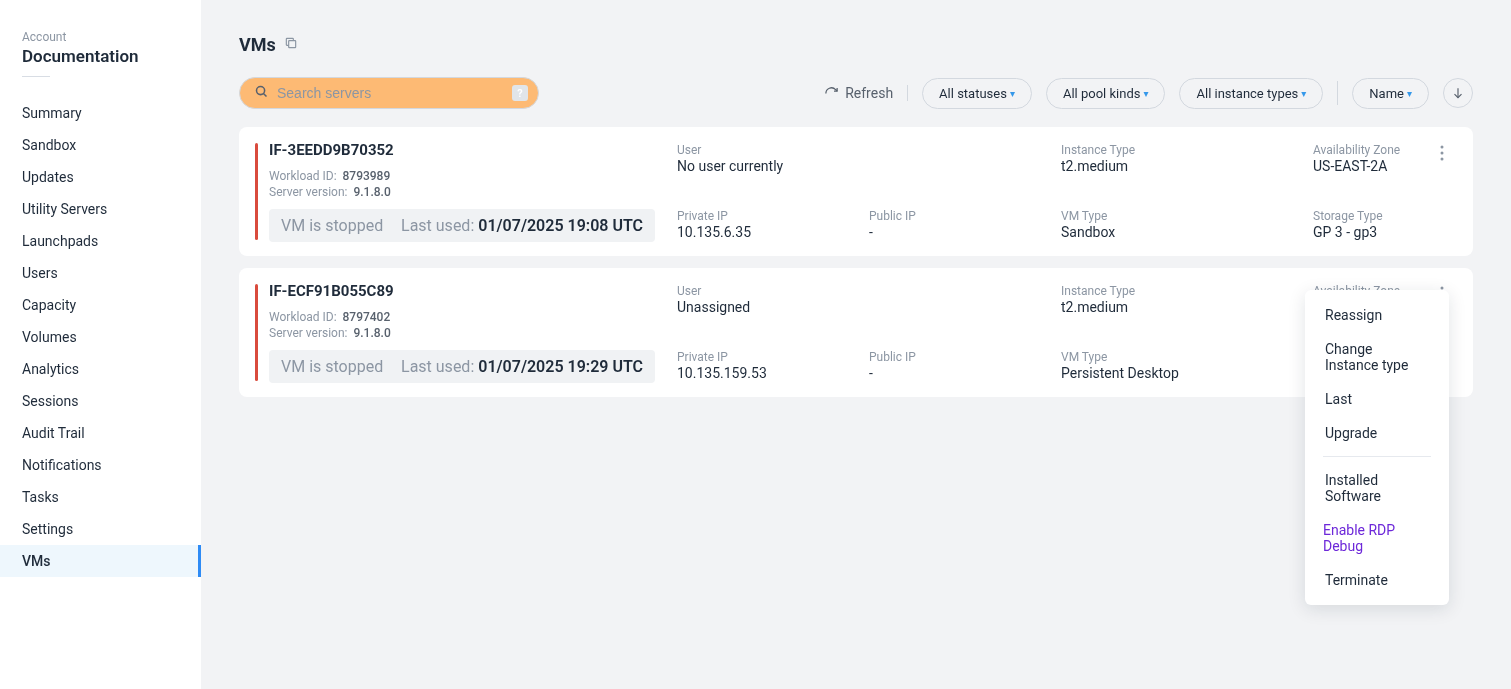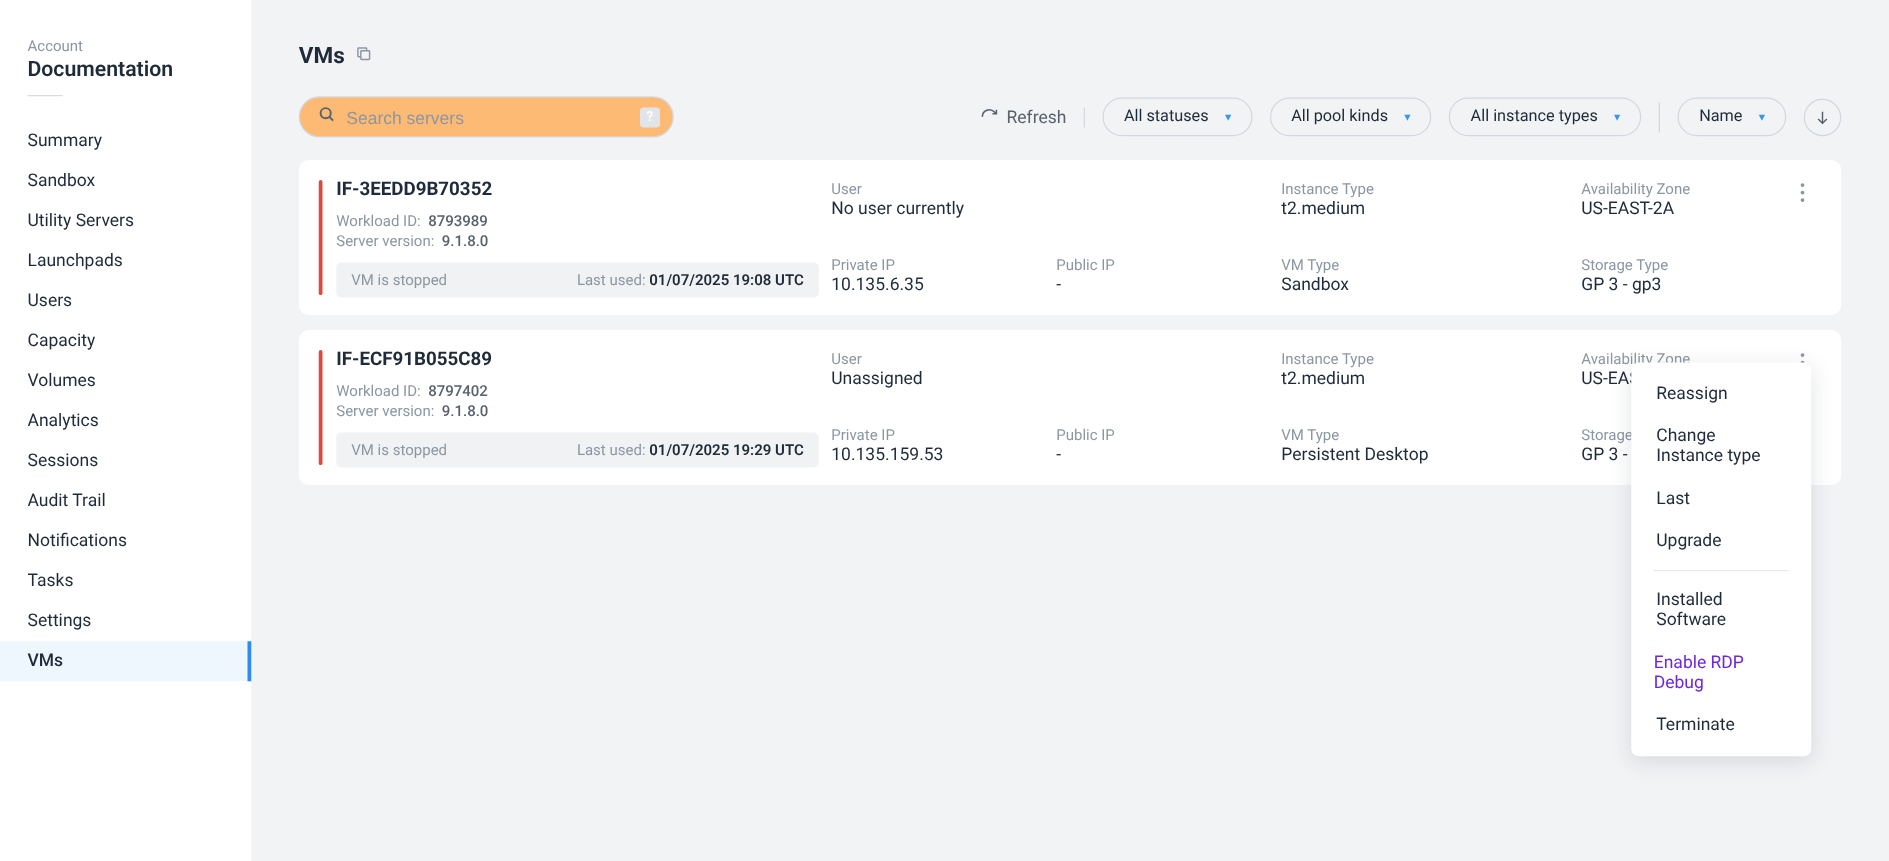--- a/index.html
+++ b/index.html
@@ -130,21 +130,21 @@
     gap: 6px;
     color: #58616d;
     font-size: 14px;
     cursor: pointer;
     padding-right: 14px;
     border-right: 1px solid #d3d8df;
   }
   .pill {
     display: inline-flex;
     align-items: center;
-    gap: 13px;
+    gap: 3px;
     border: 1px solid #d3d8df;
     border-radius: 18px;
     background: #f2f3f5;
     padding: 7px 16px;
     font-size: 13px;
     color: #1f2b3a;
     cursor: pointer;
     text-align: right;
   }
   .pill .chev { color: #3598ea; font-size: 10px; }
@@ -166,21 +166,21 @@
     background: #d3d8df;
   }
   
   .card {
     background: #fff;
     border-radius: 8px;
     padding: 14px 16px 14px 16px;
     margin-bottom: 12px;
     display: grid;
     grid-template-columns: 400px 170px 170px 230px 1fr 30px;
-    column-gap: 10px;
+    column-gap: 22px;
     position: relative;
   }
   .card-left {
     position: relative;
     padding-left: 14px;
   }
   .card-left::before {
     content: "";
     position: absolute;
     left: 0;
@@ -203,21 +203,21 @@
   }
   .meta-line .val { color: #58616d; font-weight: 500; }
   .status-bar {
     margin-top: 10px;
     background: #f0f2f4;
     border-radius: 4px;
     padding: 7px 12px;
     display: flex;
     align-items: center;
     justify-content: space-between;
-    font-size: 12px;
+    font-size: 16px;
     color: #8c96a3;
   }
   .status-bar .last-val { color: #1f2b3a; font-weight: 600; }
   .col {
     display: flex;
     flex-direction: column;
     justify-content: space-between;
     padding-top: 2px;
     padding-bottom: 2px;
   }
@@ -270,20 +270,21 @@
 
 <aside class="sidebar">
   <div class="sidebar-header">
     <div class="account-label">Account</div>
     <div class="account-name">Documentation</div>
     <div class="account-divider"></div>
   </div>
   <nav class="nav" id="sidebar-nav">
       <div class="nav-item">Summary</div>
       <div class="nav-item">Sandbox</div>
+      <div class="nav-item">Updates</div>
       <div class="nav-item">Utility Servers</div>
       <div class="nav-item">Launchpads</div>
       <div class="nav-item">Users</div>
       <div class="nav-item">Capacity</div>
       <div class="nav-item">Volumes</div>
       <div class="nav-item">Analytics</div>
       <div class="nav-item">Sessions</div>
       <div class="nav-item">Audit Trail</div>
       <div class="nav-item">Notifications</div>
       <div class="nav-item">Tasks</div>

